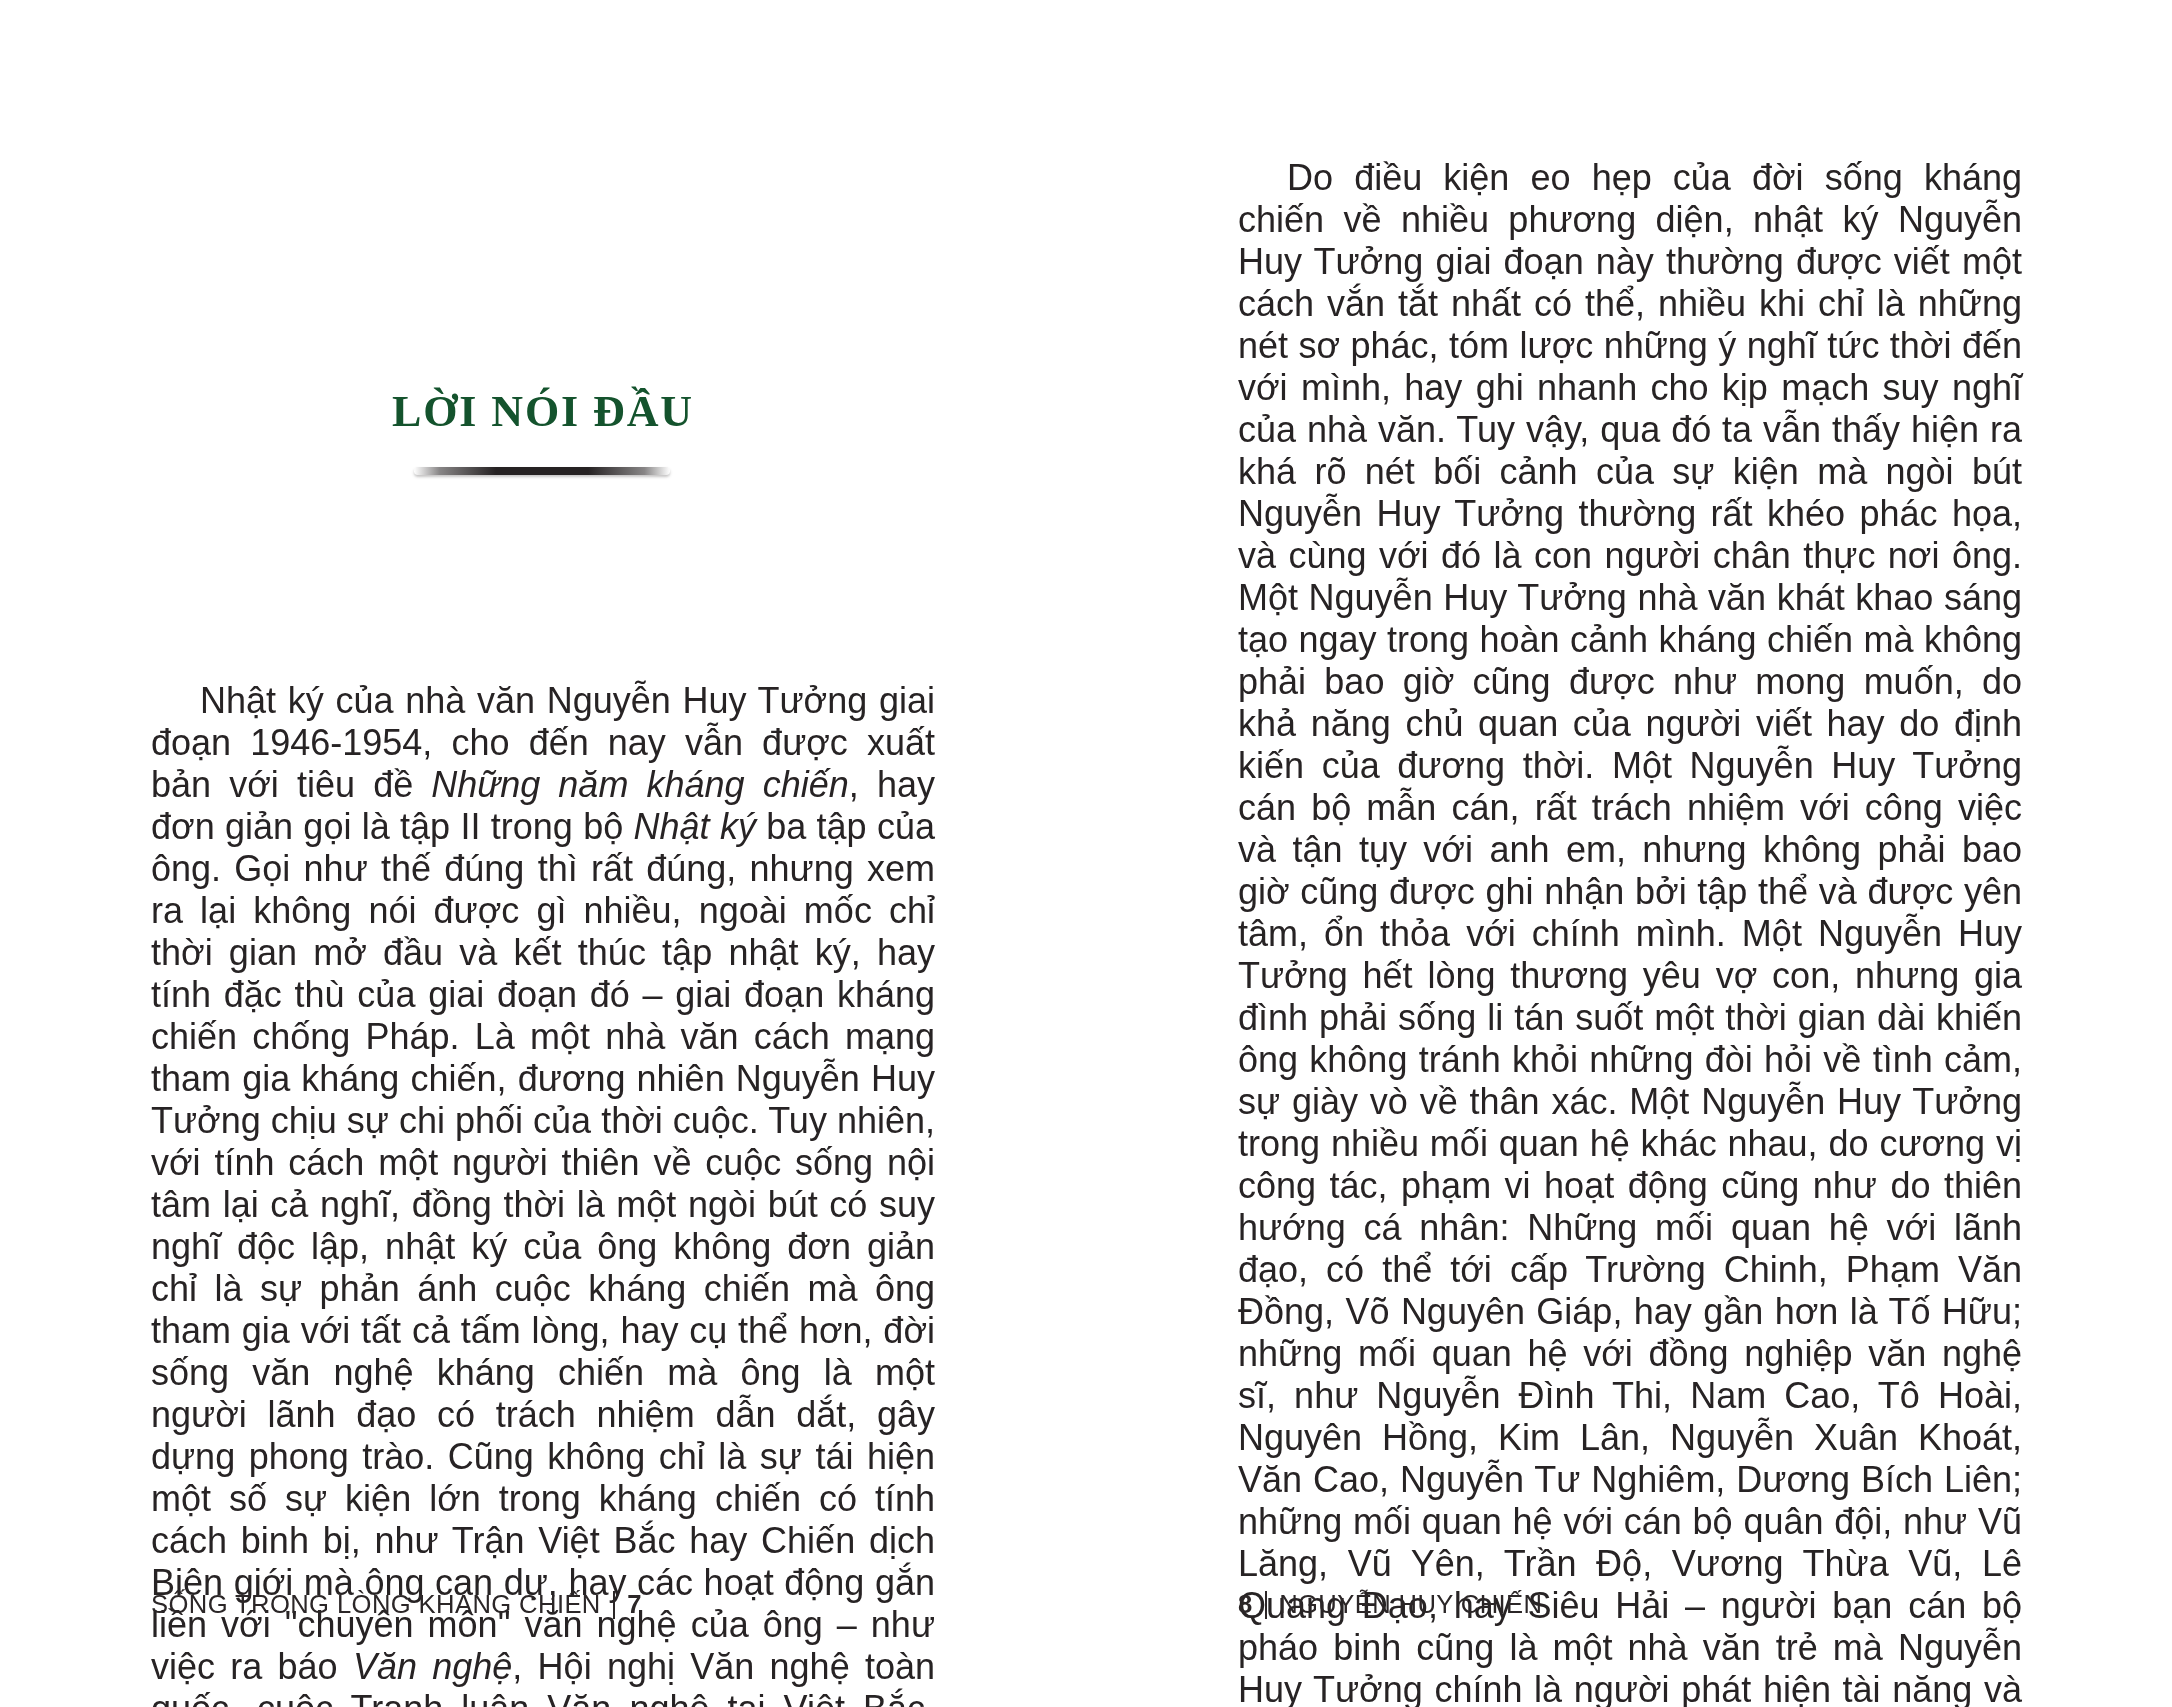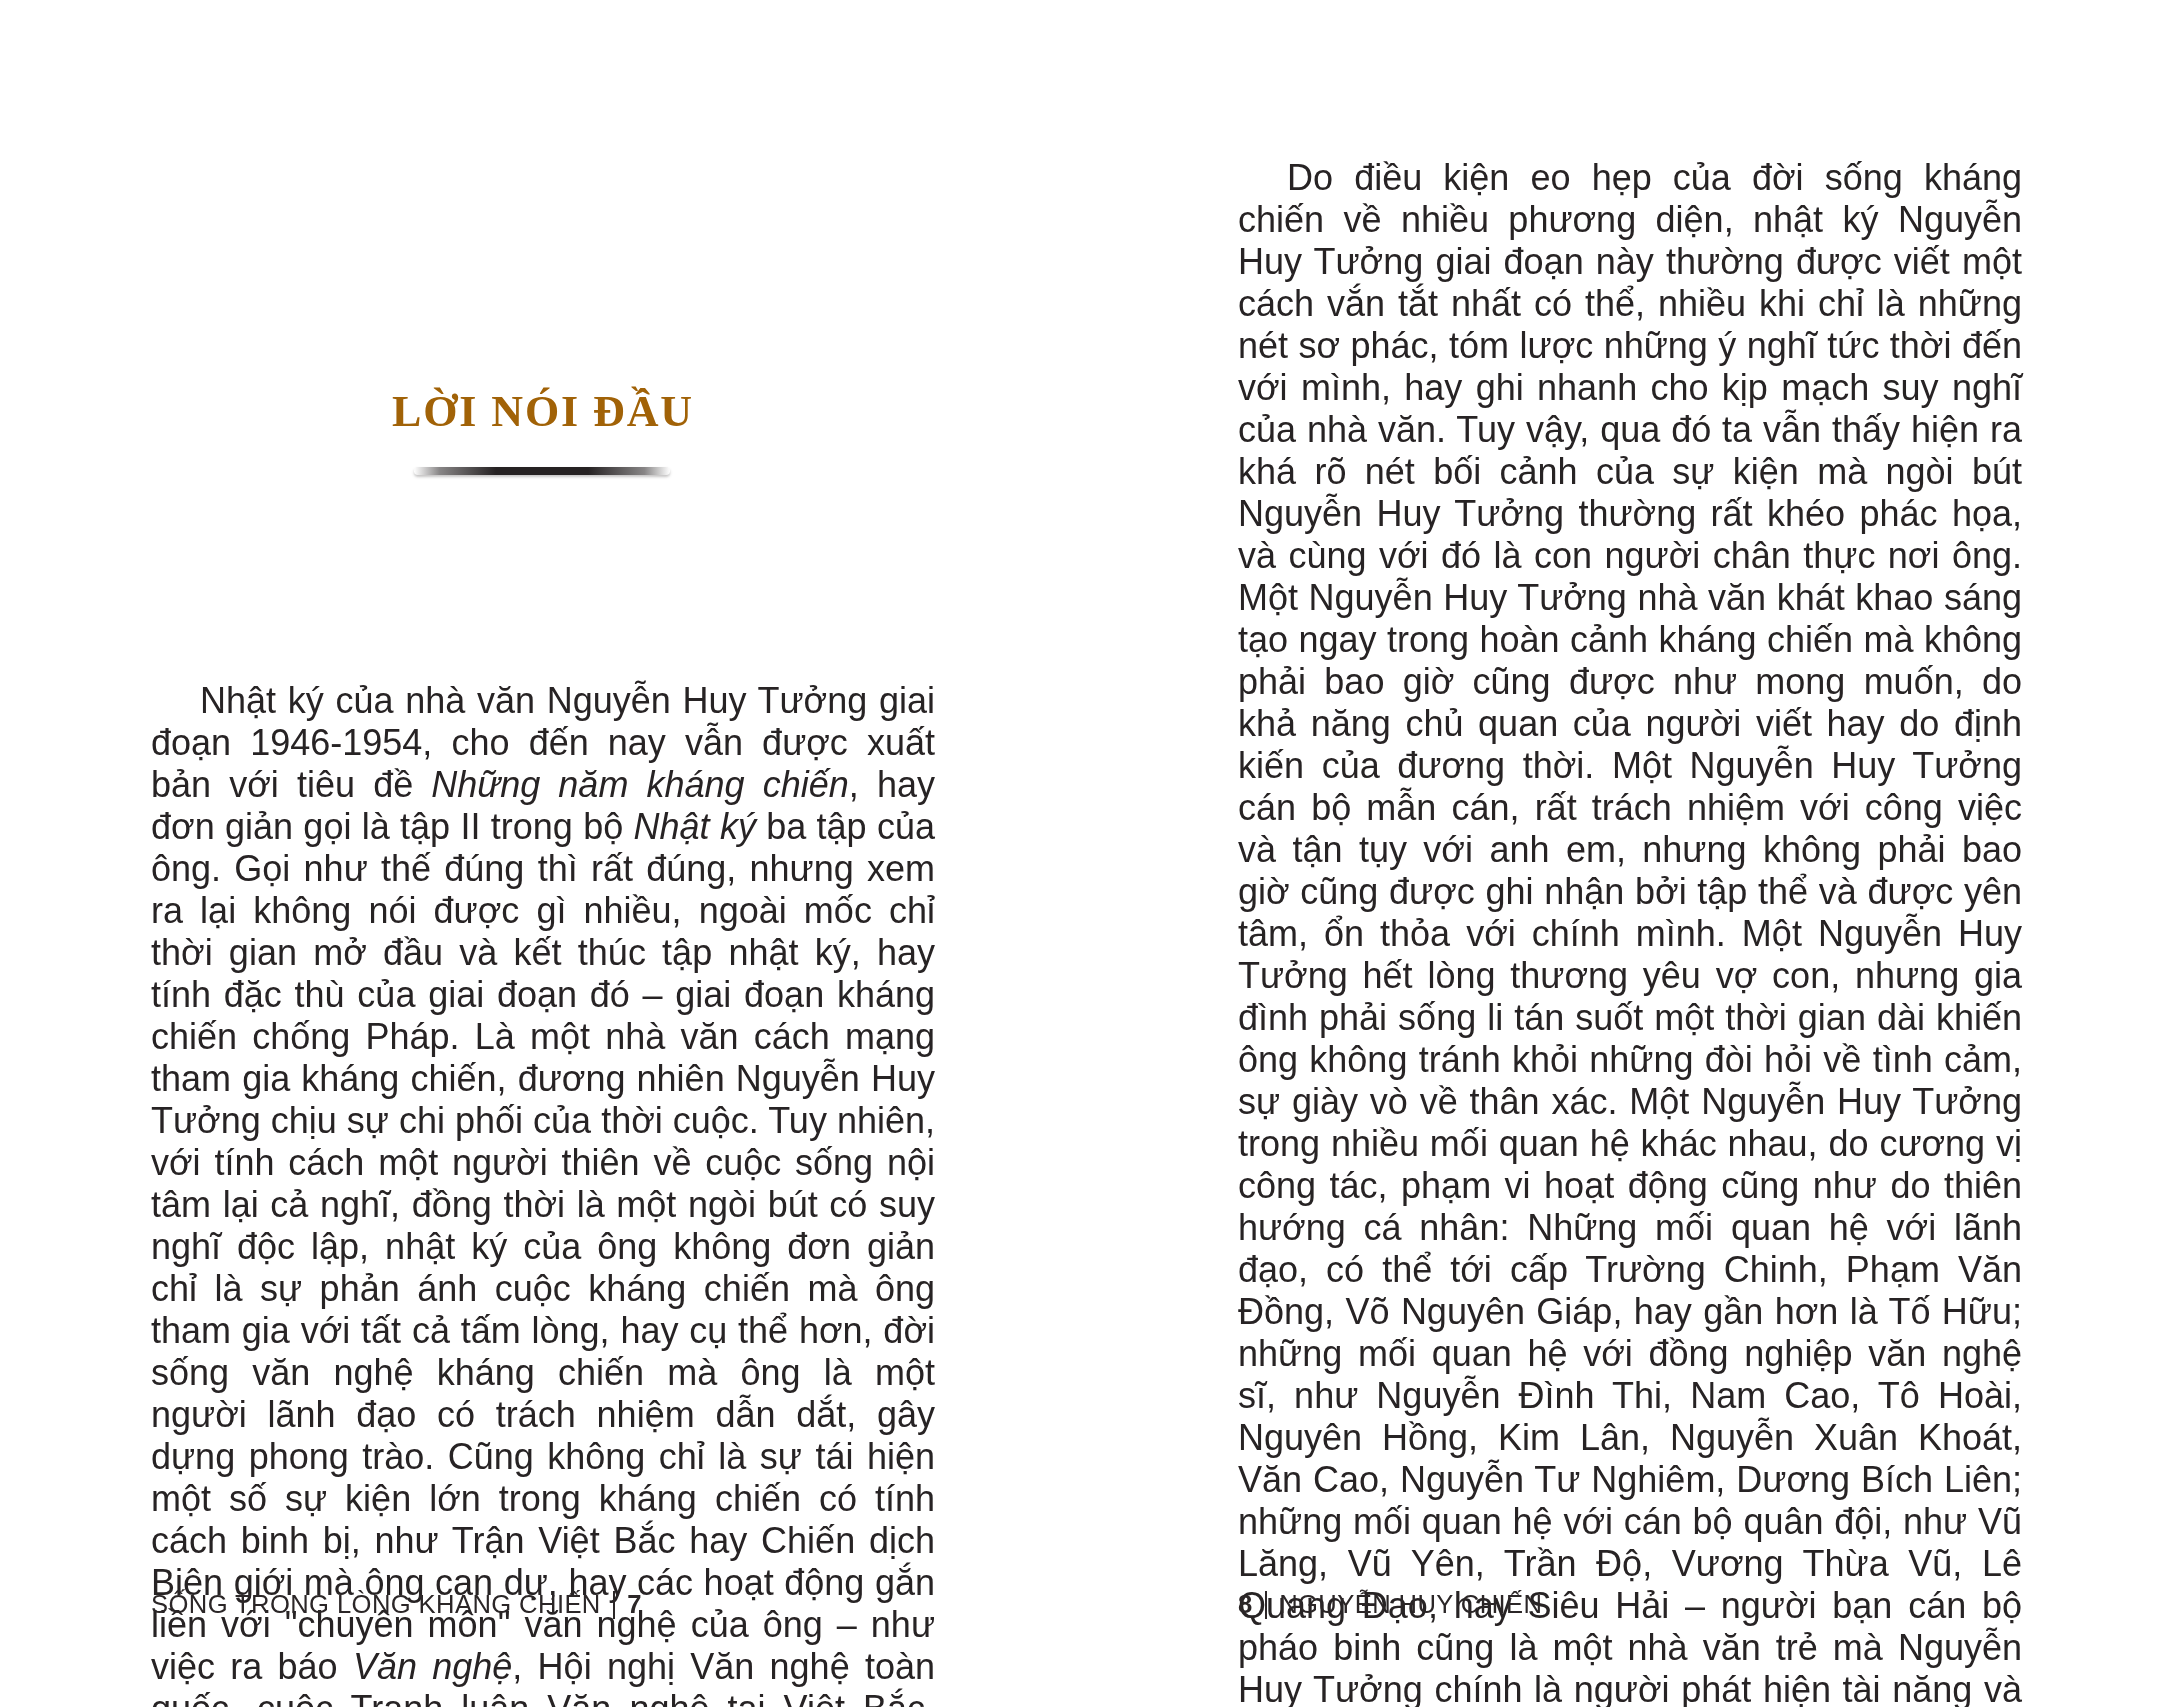--- a/index.html
+++ b/index.html
@@ -12,21 +12,21 @@
     overflow: hidden;
   }
   .page-title {
     position: absolute;
     top: 386px; left: 151px; width: 784px;
     text-align: center;
     font-family: "Liberation Serif", serif;
     font-weight: 700;
     font-size: 44px;
     letter-spacing: 1.9px;
-    color: #a16207;
+    color: #14532d;
   }
   .title-rule {
     position: absolute;
     top: 467px; left: 414px;
     width: 256px; height: 7.6px;
     border-radius: 3.8px;
     background: linear-gradient(90deg,
       rgba(38,34,35,0) 0%,
       rgba(38,34,35,0.55) 10%,
       #262223 32%,

